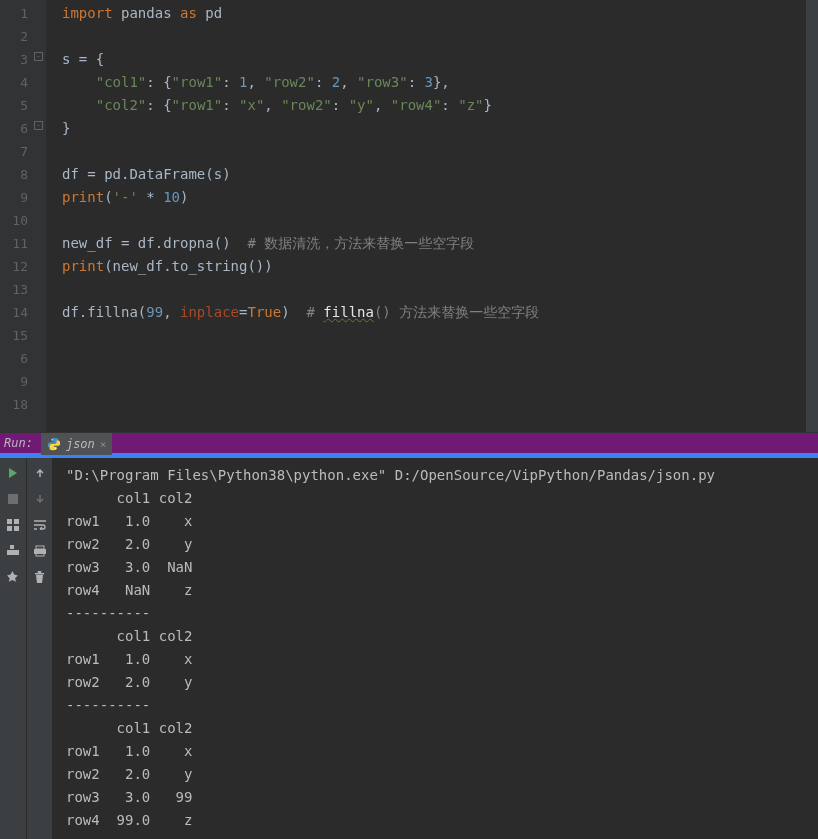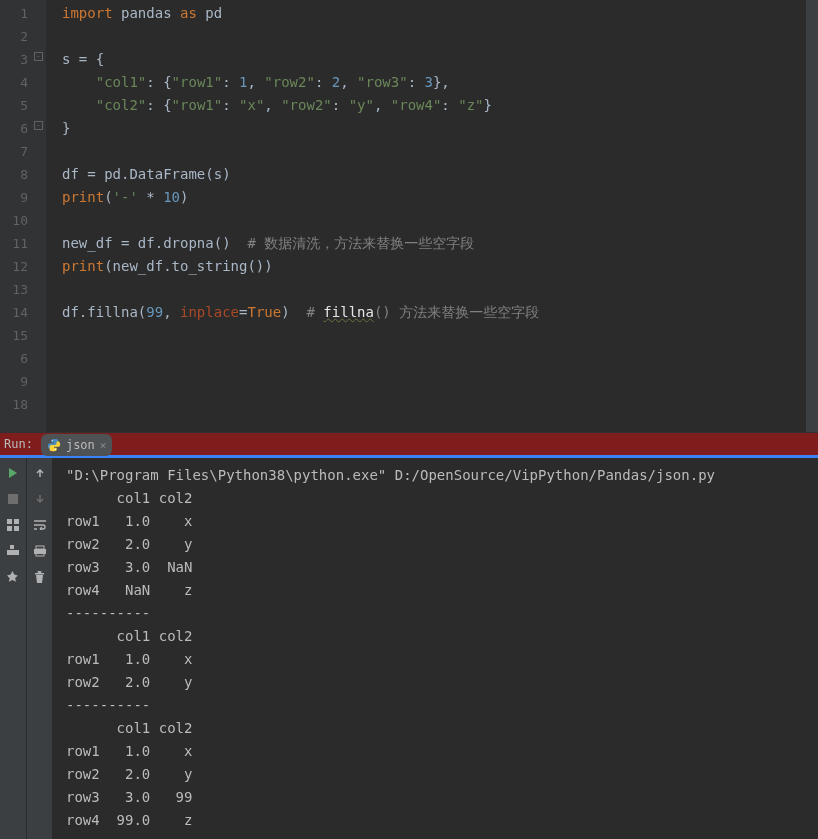--- a/index.html
+++ b/index.html
@@ -61,39 +61,39 @@
     @keyframes blink { 50% { opacity: 0; } }
     .kw { color: #cc7832; }
     .str { color: #6a8759; }
     .num { color: #6897bb; }
     .param { color: #aa4926; text-align: center; }
     .comment { color: #808080; }
     .warn { color: #e5e5e5; text-decoration: underline wavy #707040 1px; }
     
     .run-bar {
       height: 26px;
-      background: #7f1d1d;
+      background: #701a75;
       border-top: 1px solid #323232;
-      border-bottom: 3px solid #3b82f6;
+      border-bottom: 5px solid #3b82f6;
       display: flex;
       align-items: center;
       font-size: 12px;
       color: #bbbbbb;
+      font-style: italic;
     }
     .run-label { padding: 0 8px 0 4px; }
     .run-tab {
       background: #4e5254;
       height: 22px;
       display: flex;
       align-items: center;
       padding: 0 6px;
       gap: 5px;
       font-size: 12px;
       margin-top: 2px;
-      border-radius: 6px;
     }
     .py-icon {
       width: 14px; height: 14px;
       display: inline-block;
     }
     .close-x { color: #8a8a8a; font-size: 11px; cursor: pointer; }
     
     .console-panel {
       display: flex;
       height: calc(839px - 432px - 26px);

